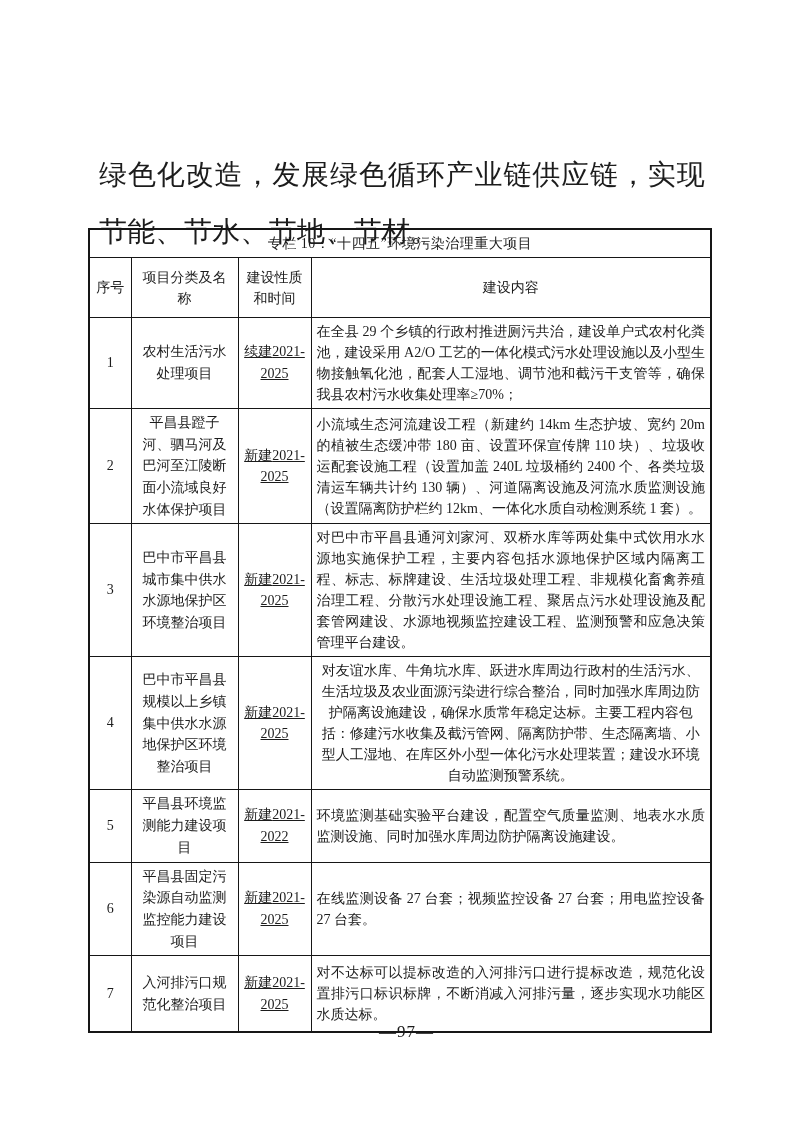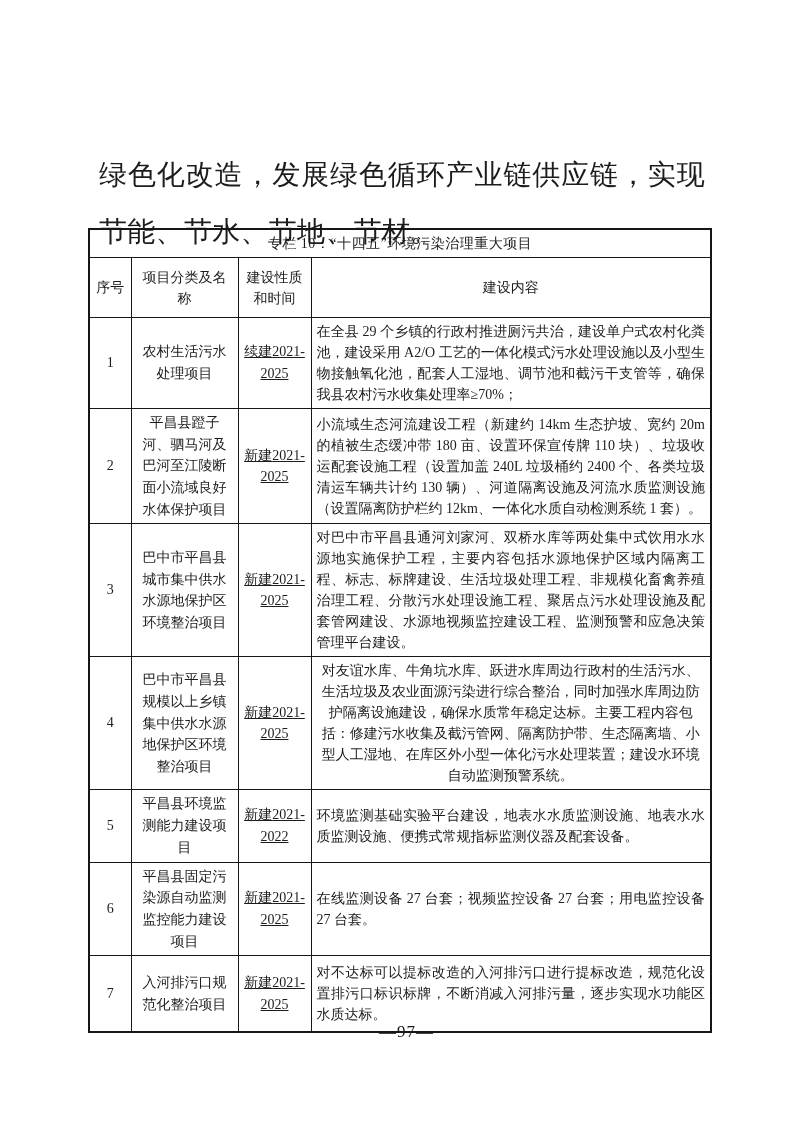--- a/index.html
+++ b/index.html
@@ -119,21 +119,21 @@
       <tr>
         <td class="c-num">4</td>
         <td class="c-name">巴中市平昌县规模以上乡镇集中供水水源地保护区环境整治项目</td>
         <td class="c-nature"><span>新建</span><span>2021-2025</span></td>
         <td class="c-content">对友谊水库、牛角坑水库、跃进水库周边行政村的生活污水、生活垃圾及农业面源污染进行综合整治，同时加强水库周边防护隔离设施建设，确保水质常年稳定达标。主要工程内容包括：修建污水收集及截污管网、隔离防护带、生态隔离墙、小型人工湿地、在库区外小型一体化污水处理装置；建设水环境自动监测预警系统。</td>
       </tr>
       <tr>
         <td class="c-num">5</td>
         <td class="c-name">平昌县环境监测能力建设项目</td>
         <td class="c-nature"><span>新建</span><span>2021-2022</span></td>
-        <td class="c-content">环境监测基础实验平台建设，地表水水质监测设施、地表水水质监测设施、便携式常规指标监测仪器及配套设备。</td>
+        <td class="c-content">环境监测基础实验平台建设，配置空气质量监测、地表水水质监测设施、同时加强水库周边防护隔离设施建设。</td>
       </tr>
       <tr>
         <td class="c-num">6</td>
         <td class="c-name">平昌县固定污染源自动监测监控能力建设项目</td>
         <td class="c-nature"><span>新建</span><span>2021-2025</span></td>
         <td class="c-content">在线监测设备 27 台套；视频监控设备 27 台套；用电监控设备 27 台套。</td>
       </tr>
       <tr>
         <td class="c-num">7</td>
         <td class="c-name">入河排污口规范化整治项目</td>

